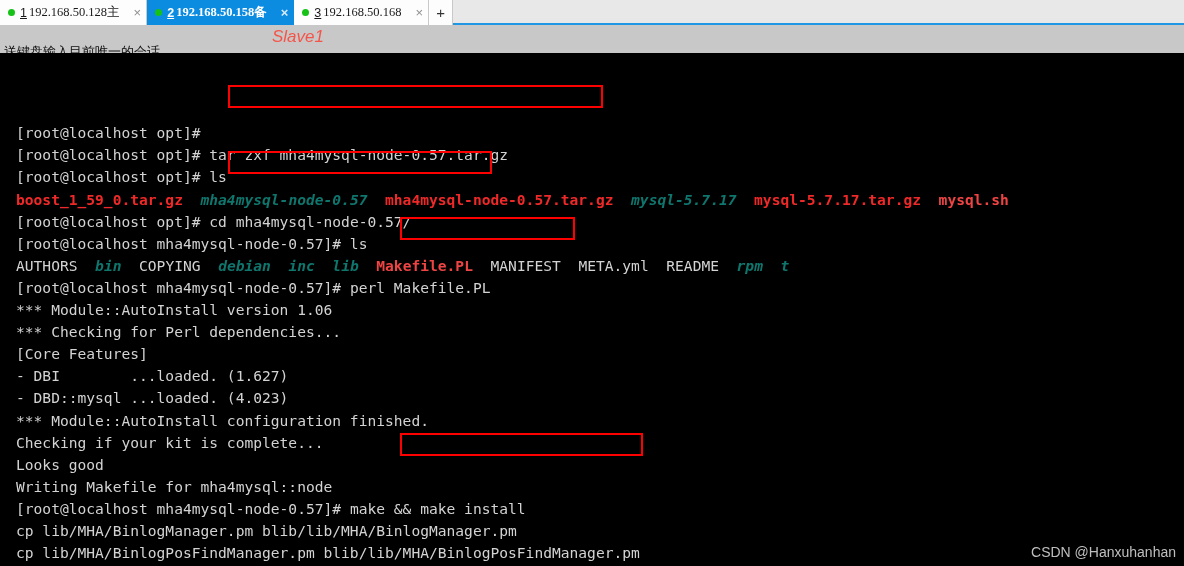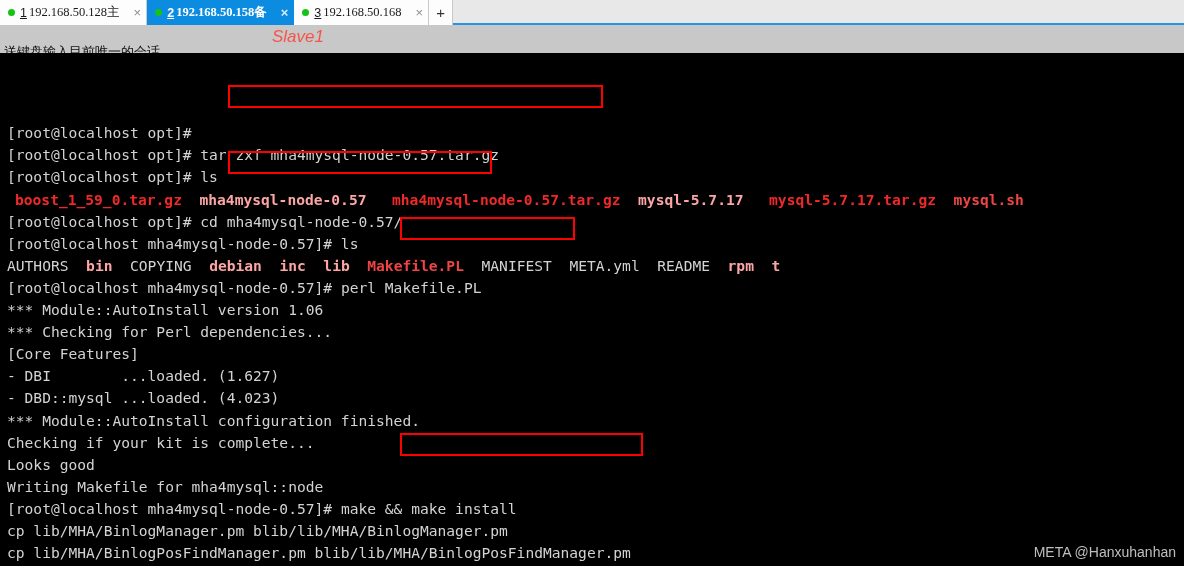--- a/index.html
+++ b/index.html
@@ -123,33 +123,33 @@
     white-space: nowrap;
     font-style: italic;
   }
 
   
   .term {
     position: relative;
     background: #000000;
     height: 513px;
     overflow: hidden;
-    padding: 3px 0 0 7px;
+    padding: 3px 0 0 16px;
     box-sizing: border-box;
     font-family: "DejaVu Sans Mono", "Liberation Mono", monospace;
     font-size: 14.6px;
     line-height: 22.1px;
     color: #d6d6d6;
     letter-spacing: 0px;
     white-space: pre;
   }
   .term .line { height: 22.1px; white-space: pre; }
   .c-white  { color: #d3d3d3; }
-  .c-red    { color: #ef2929; font-weight: bold; margin-left: 8px; }
-  .c-blue   { color: #fca5a5; font-weight: bold; }
+  .c-red    { color: #ef2929; font-weight: bold; }
+  .c-blue   { color: #0f766e; font-weight: bold; font-style: italic; }
   .c-green  { color: #ef4444; font-weight: bold; }
 
   
   .annot {
     position: absolute;
     border: 2px solid #ff0000;
     box-sizing: border-box;
     pointer-events: none;
   }
 
@@ -198,14 +198,14 @@
 
   <div class="hintbar">
     <span class="hint-text">送键盘输入目前唯一的会话。</span>
     <span class="slave-tag">Slave1</span>
   </div>
 
   <div class="term" id="term">
     
   <div class="line"><span class="c-white">[root@localhost opt]# </span></div><div class="line"><span class="c-white">[root@localhost opt]# </span><span class="c-white">tar zxf mha4mysql-node-0.57.tar.gz</span></div><div class="line"><span class="c-white">[root@localhost opt]# </span><span class="c-white">ls</span></div><div class="line"><span class="c-red">boost_1_59_0.tar.gz</span><span class="c-white">  </span><span class="c-blue">mha4mysql-node-0.57</span><span class="c-white">  </span><span class="c-red">mha4mysql-node-0.57.tar.gz</span><span class="c-white">  </span><span class="c-blue">mysql-5.7.17</span><span class="c-white">  </span><span class="c-red">mysql-5.7.17.tar.gz</span><span class="c-white">  </span><span class="c-green">mysql.sh</span></div><div class="line"><span class="c-white">[root@localhost opt]# </span><span class="c-white">cd mha4mysql-node-0.57/</span></div><div class="line"><span class="c-white">[root@localhost mha4mysql-node-0.57]# ls</span></div><div class="line"><span class="c-white">AUTHORS</span><span class="c-white">  </span><span class="c-blue">bin</span><span class="c-white">  </span><span class="c-white">COPYING</span><span class="c-white">  </span><span class="c-blue">debian</span><span class="c-white">  </span><span class="c-blue">inc</span><span class="c-white">  </span><span class="c-blue">lib</span><span class="c-white">  </span><span class="c-green">Makefile.PL</span><span class="c-white">  </span><span class="c-white">MANIFEST</span><span class="c-white">  </span><span class="c-white">META.yml</span><span class="c-white">  </span><span class="c-white">README</span><span class="c-white">  </span><span class="c-blue">rpm</span><span class="c-white">  </span><span class="c-blue">t</span></div><div class="line"><span class="c-white">[root@localhost mha4mysql-node-0.57]# </span><span class="c-white">perl Makefile.PL</span></div><div class="line"><span class="c-white">*** Module::AutoInstall version 1.06</span></div><div class="line"><span class="c-white">*** Checking for Perl dependencies...</span></div><div class="line"><span class="c-white">[Core Features]</span></div><div class="line"><span class="c-white">- DBI        ...loaded. (1.627)</span></div><div class="line"><span class="c-white">- DBD::mysql ...loaded. (4.023)</span></div><div class="line"><span class="c-white">*** Module::AutoInstall configuration finished.</span></div><div class="line"><span class="c-white">Checking if your kit is complete...</span></div><div class="line"><span class="c-white">Looks good</span></div><div class="line"><span class="c-white">Writing Makefile for mha4mysql::node</span></div><div class="line"><span class="c-white">[root@localhost mha4mysql-node-0.57]# </span><span class="c-white">make &amp;&amp; make install</span></div><div class="line"><span class="c-white">cp lib/MHA/BinlogManager.pm blib/lib/MHA/BinlogManager.pm</span></div><div class="line"><span class="c-white">cp lib/MHA/BinlogPosFindManager.pm blib/lib/MHA/BinlogPosFindManager.pm</span></div><div class="line"></div><div class="annot" style="left: 228px; top: 32px; width: 375px; height: 23px;"></div><div class="annot" style="left: 228px; top: 98px; width: 264px; height: 23px;"></div><div class="annot" style="left: 400px; top: 164px; width: 175px; height: 23px;"></div><div class="annot" style="left: 400px; top: 380px; width: 243px; height: 23px;"></div></div>
 
-  <div class="watermark">META @Hanxuhanhan</div>
+  <div class="watermark">CSDN @Hanxuhanhan</div>
 </div>
 
 </body></html>

